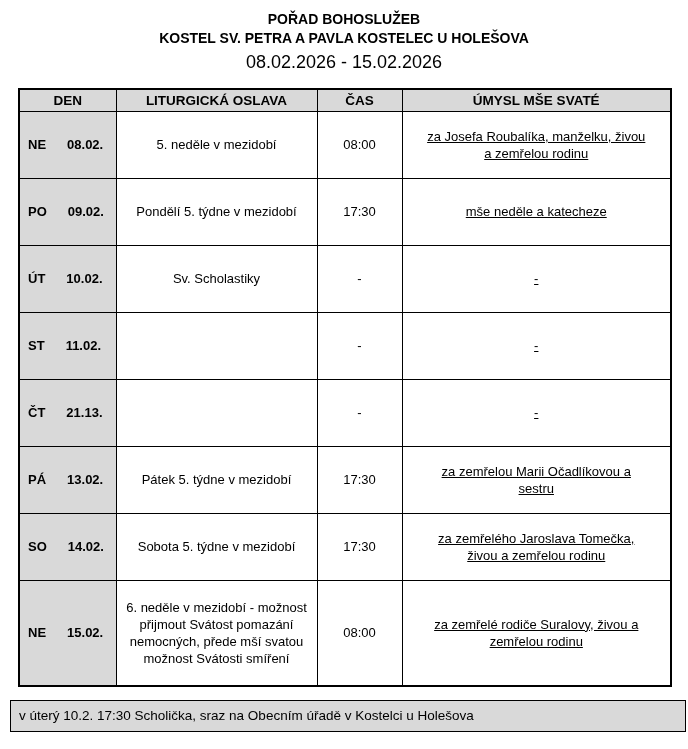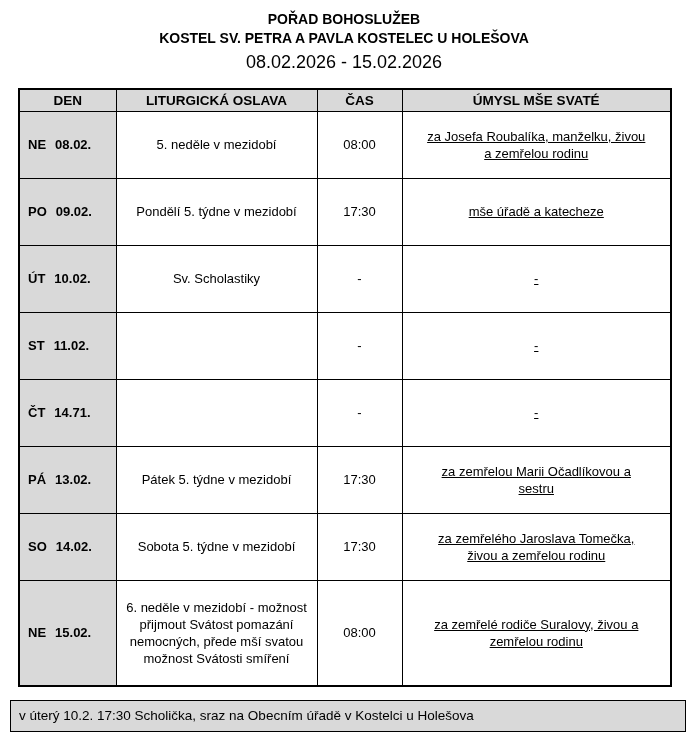--- a/index.html
+++ b/index.html
@@ -56,21 +56,21 @@
     height: 22px;
     font-size: 13.5px;
     padding: 1px 4px;
   }
   .schedule td.den {
     background: var(--day-col-bg, #d9d9d9);
     font-weight: bold;
     text-align: left;
     padding-left: 8px;
   }
-  .den-inner { display: flex; gap: 9px; }
+  .den-inner { display: flex; gap: 21px; }
   .schedule tr.row-std  { height: 67px; }
   .schedule tr.row-tall { height: 100px; }
   td.oslava { padding: 18px 8px; }
   td.umysl  { padding: 8px 22px; text-decoration: underline; }
   .note-box {
     margin: 13px 2px 0 10px;
     border: 1px solid var(--border, #000);
     background: var(--note-bg, #d9d9d9);
     height: 32px;
     display: flex;
@@ -121,21 +121,21 @@
         </tr>
         <tr class="row-std">
           <td class="den">
             <span class="den-inner">
               <span>PO</span>
               <span>09.02.</span>
             </span>
           </td>
           <td class="oslava">Pondělí 5. týdne v mezidobí</td>
           <td class="cas">17:30</td>
-          <td class="umysl">mše úřadě a katecheze</td>
+          <td class="umysl">mše neděle a katecheze</td>
         </tr>
         <tr class="row-std">
           <td class="den">
             <span class="den-inner">
               <span>ÚT</span>
               <span>10.02.</span>
             </span>
           </td>
           <td class="oslava">Sv. Scholastiky</td>
           <td class="cas">-</td>
@@ -149,21 +149,21 @@
             </span>
           </td>
           <td class="oslava"></td>
           <td class="cas">-</td>
           <td class="umysl">-</td>
         </tr>
         <tr class="row-std">
           <td class="den">
             <span class="den-inner">
               <span>ČT</span>
-              <span>14.71.</span>
+              <span>21.13.</span>
             </span>
           </td>
           <td class="oslava"></td>
           <td class="cas">-</td>
           <td class="umysl">-</td>
         </tr>
         <tr class="row-std">
           <td class="den">
             <span class="den-inner">
               <span>PÁ</span>

